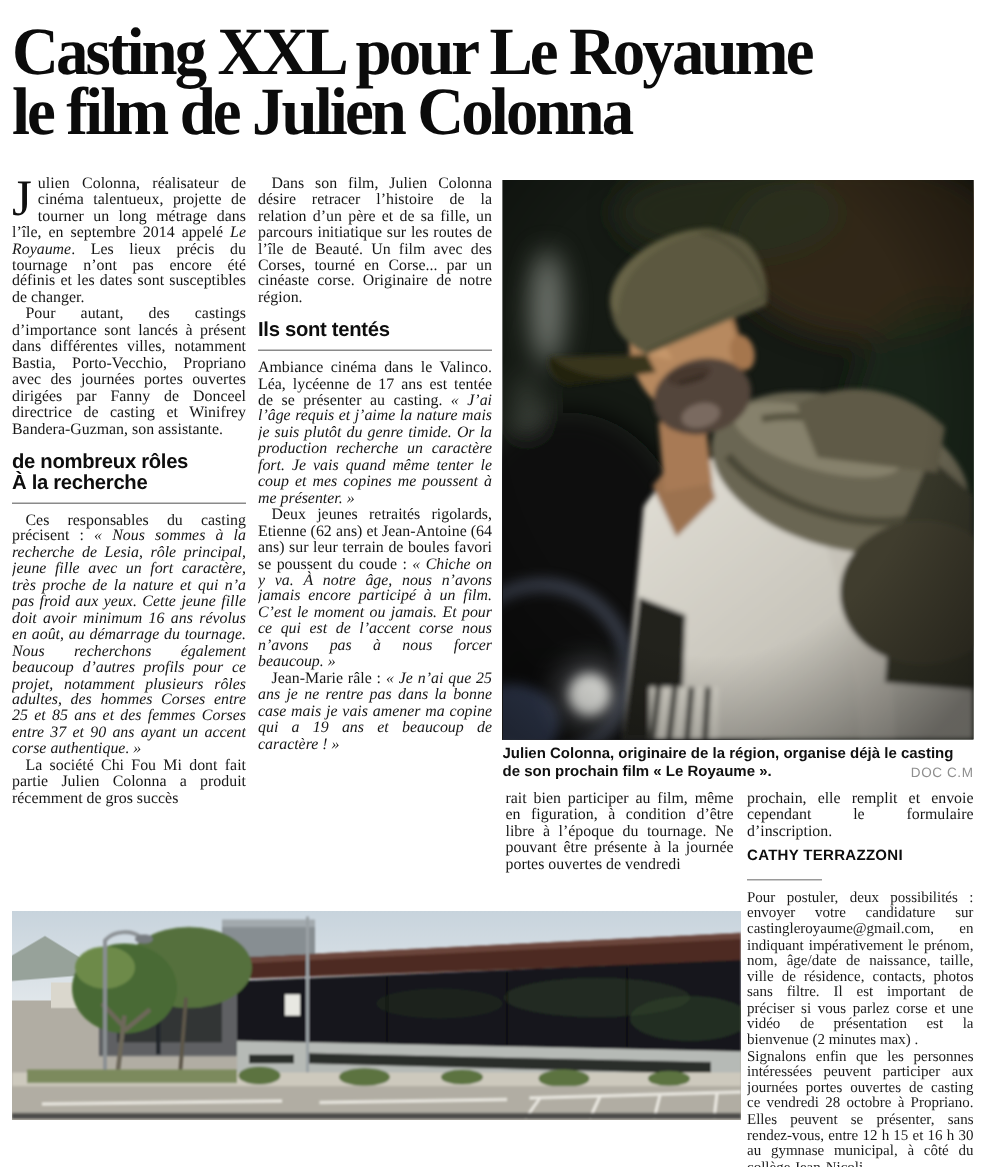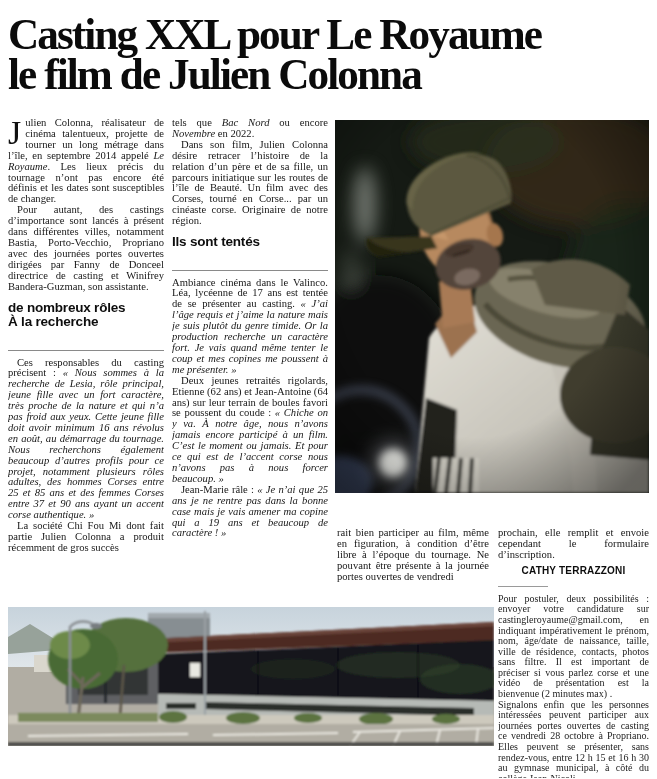--- a/index.html
+++ b/index.html
@@ -20,35 +20,35 @@
   .col p { text-indent:9px; margin:0; }
   .col p.noind { text-indent:0; }
   .col1 { left:8px;   width:156px; height:484px; overflow:hidden; }
   .col2 { left:172px; width:156px; height:484px; overflow:hidden; }
   .col3 { left:337px; top:528px; width:152px; height:78px; overflow:hidden; }
   .col4 { left:498px; top:528px; width:151px; height:250px; overflow:hidden; }
   .it { font-style:italic; }
   .dropcap { float:left; font-size:34px; line-height:27px; padding:1px 4px 0 0; color:#101010; }
   .subhead { font-family:"Liberation Sans", sans-serif; font-weight:bold;
     font-size:13.5px; line-height:14.5px; text-align:left; letter-spacing:-.2px;
-    color:#0d0d0d; padding:8px 0 20px; border-bottom:1.5px solid #8a8a8a; margin-bottom:7px; }
+    color:#0d0d0d; padding:8px 0 5px; border-bottom:1.5px solid #8a8a8a; margin-bottom:7px; }
   .subhead .shl { display:block; }
   
   .photo-main { position:absolute; left:335px; top:120px; width:314px; height:373px; background:#11150f; }
   .photo-bottom { position:absolute; left:8px; top:607px; width:486px; height:139px; background:#b1ada3; }
   .photo-main svg, .photo-bottom svg { display:block; width:100%; height:100%; }
   .caption { position:absolute; font-family:"Liberation Sans", sans-serif;
     font-weight:bold; color:#101010; }
   .caption-main { left:335px; top:497px; width:314px; font-size:10px; line-height:12px; }
   .caption-bottom { left:8px; top:751px; width:486px; font-size:10.5px; line-height:12px; }
   .credit { position:absolute; right:0; bottom:0; font-weight:normal;
     color:#8f8f8f; font-size:9px; letter-spacing:.4px; }
   
   .byline { font-family:"Liberation Sans", sans-serif; font-weight:bold;
-    font-size:10px; line-height:12px; text-align:center; margin-top:4px;
+    font-size:10px; line-height:12px; text-align:left; margin-top:4px;
     letter-spacing:.2px; color:#0d0d0d; }
   .infobox { margin-top:9px; }
   .infobox::before { content:""; display:block; width:50px;
     border-top:1px solid #9a9a9a; margin-bottom:7px; }
   .infobox p { text-indent:0; font-size:10px; line-height:10.6px;
     text-align:justify; color:#1c1c1c; }
 </style>
 </head>
 <body>
 
@@ -64,21 +64,20 @@
     <p>Pour autant, des castings d’importance sont lancés à présent dans différentes villes, notamment Bastia, Porto-Vecchio, Propriano avec des journées portes ouvertes dirigées par Fanny de Donceel directrice de casting et Winifrey Bandera-Guzman, son assistante.</p>
     <h2 class="subhead">
       <span class="shl">de nombreux rôles</span>
       <span class="shl">À la recherche</span>
     </h2>
     <p><span>Ces responsables du casting précisent : </span><span class="it">« Nous sommes à la recherche de Lesia, rôle principal, jeune fille avec un fort caractère, très proche de la nature et qui n’a pas froid aux yeux. Cette jeune fille doit avoir minimum 16 ans révolus en août, au démarrage du tournage. Nous recherchons également beaucoup d’autres profils pour ce projet, notamment plusieurs rôles adultes, des hommes Corses entre 25 et 85 ans et des femmes Corses entre 37 et 90 ans ayant un accent corse authentique. »</span></p>
     <p>La société Chi Fou Mi dont fait partie Julien Colonna a produit récemment de gros succès</p>
   </div>
 
   <div class="col col2">
-    <p class="noind"><span>tels que </span><span class="it">Bac Nord</span><span> ou encore </span><span class="it">Novembre</span><span> en 2022.</span></p>
     <p>Dans son film, Julien Colonna désire retracer l’histoire de la relation d’un père et de sa fille, un parcours initiatique sur les routes de l’île de Beauté. Un film avec des Corses, tourné en Corse... par un cinéaste corse. Originaire de notre région.</p>
     <h2 class="subhead">
       <span class="shl">Ils sont tentés</span>
     </h2>
     <p class="noind"><span>Ambiance cinéma dans le Valinco. Léa, lycéenne de 17 ans est tentée de se présenter au casting. </span><span class="it">« J’ai l’âge requis et j’aime la nature mais je suis plutôt du genre timide. Or la production recherche un caractère fort. Je vais quand même tenter le coup et mes copines me poussent à me présenter. »</span></p>
     <p><span>Deux jeunes retraités rigolards, Etienne (62 ans) et Jean-Antoine (64 ans) sur leur terrain de boules favori se poussent du coude : </span><span class="it">« Chiche on y va. À notre âge, nous n’avons jamais encore participé à un film. C’est le moment ou jamais. Et pour ce qui est de l’accent corse nous n’avons pas à nous forcer beaucoup. »</span></p>
     <p><span>Jean-Marie râle : </span><span class="it">« Je n’ai que 25 ans je ne rentre pas dans la bonne case mais je vais amener ma copine qui a 19 ans et beaucoup de caractère ! »</span></p>
   </div>
 
   <div class="photo-main">
@@ -158,20 +157,24 @@
           <path d="M80,74 C84,40 140,28 165,42 C130,34 92,48 84,80 Z" fill="#6c6848" opacity=".8"></path>
           <path d="M150,40 C170,48 182,70 181,92 L96,108" stroke="#45422e" stroke-width="2" fill="none" opacity=".7"></path>
           <path d="M96,110 L33,96 C29,102 31,111 40,117 L99,123 Z" fill="#37351f"></path>
           <path d="M33,96 C30,104 34,112 40,117 L70,120 C52,114 40,106 33,96 Z" fill="#20200f"></path>
         </g>
       </g>
       <rect x="0" y="0" width="314" height="373" fill="url(#vig)"></rect>
     </svg>
   </div>
 
+  <div class="caption caption-main">
+    <span>Julien Colonna, originaire de la région, organise déjà le casting de son prochain film « Le Royaume ».</span>
+    <span class="credit">DOC C.M</span>
+  </div>
 
   <div class="col col3">
     <p class="noind">rait bien participer au film, même en figuration, à condition d’être libre à l’époque du tournage. Ne pouvant être présente à la journée portes ouvertes de vendredi</p>
   </div>
 
   <div class="col col4">
     <p class="noind">prochain, elle remplit et envoie cependant le formulaire d’inscription.</p>
     <div class="byline">CATHY TERRAZZONI</div>
     <div class="infobox">
       <p>Pour postuler, deux possibilités : envoyer votre candidature sur castingleroyaume@gmail.com, en indiquant impérativement le prénom, nom, âge/date de naissance, taille, ville de résidence, contacts, photos sans filtre. Il est important de préciser si vous parlez corse et une vidéo de présentation est la bienvenue (2 minutes max) .</p>

